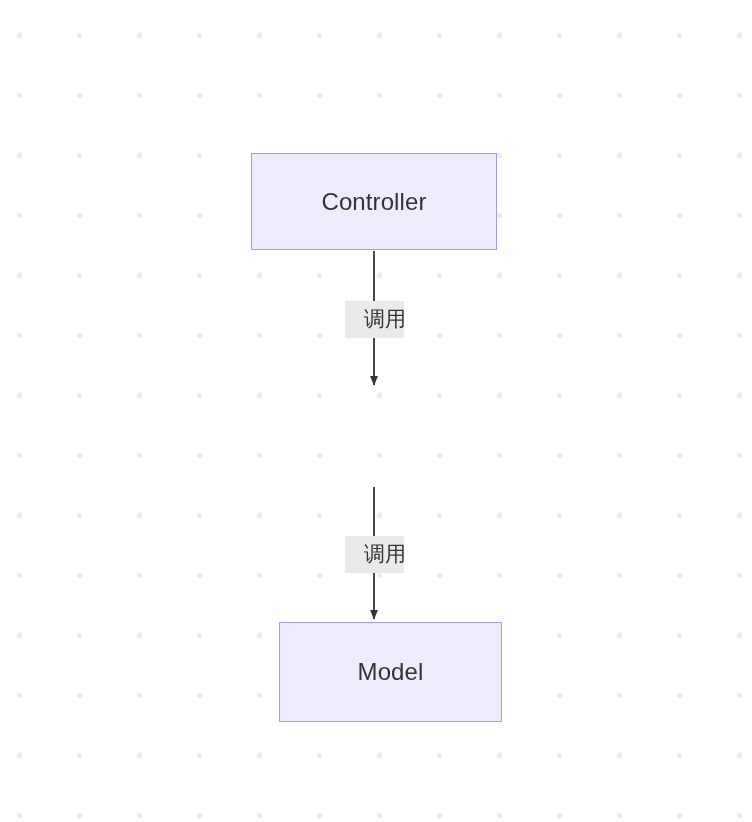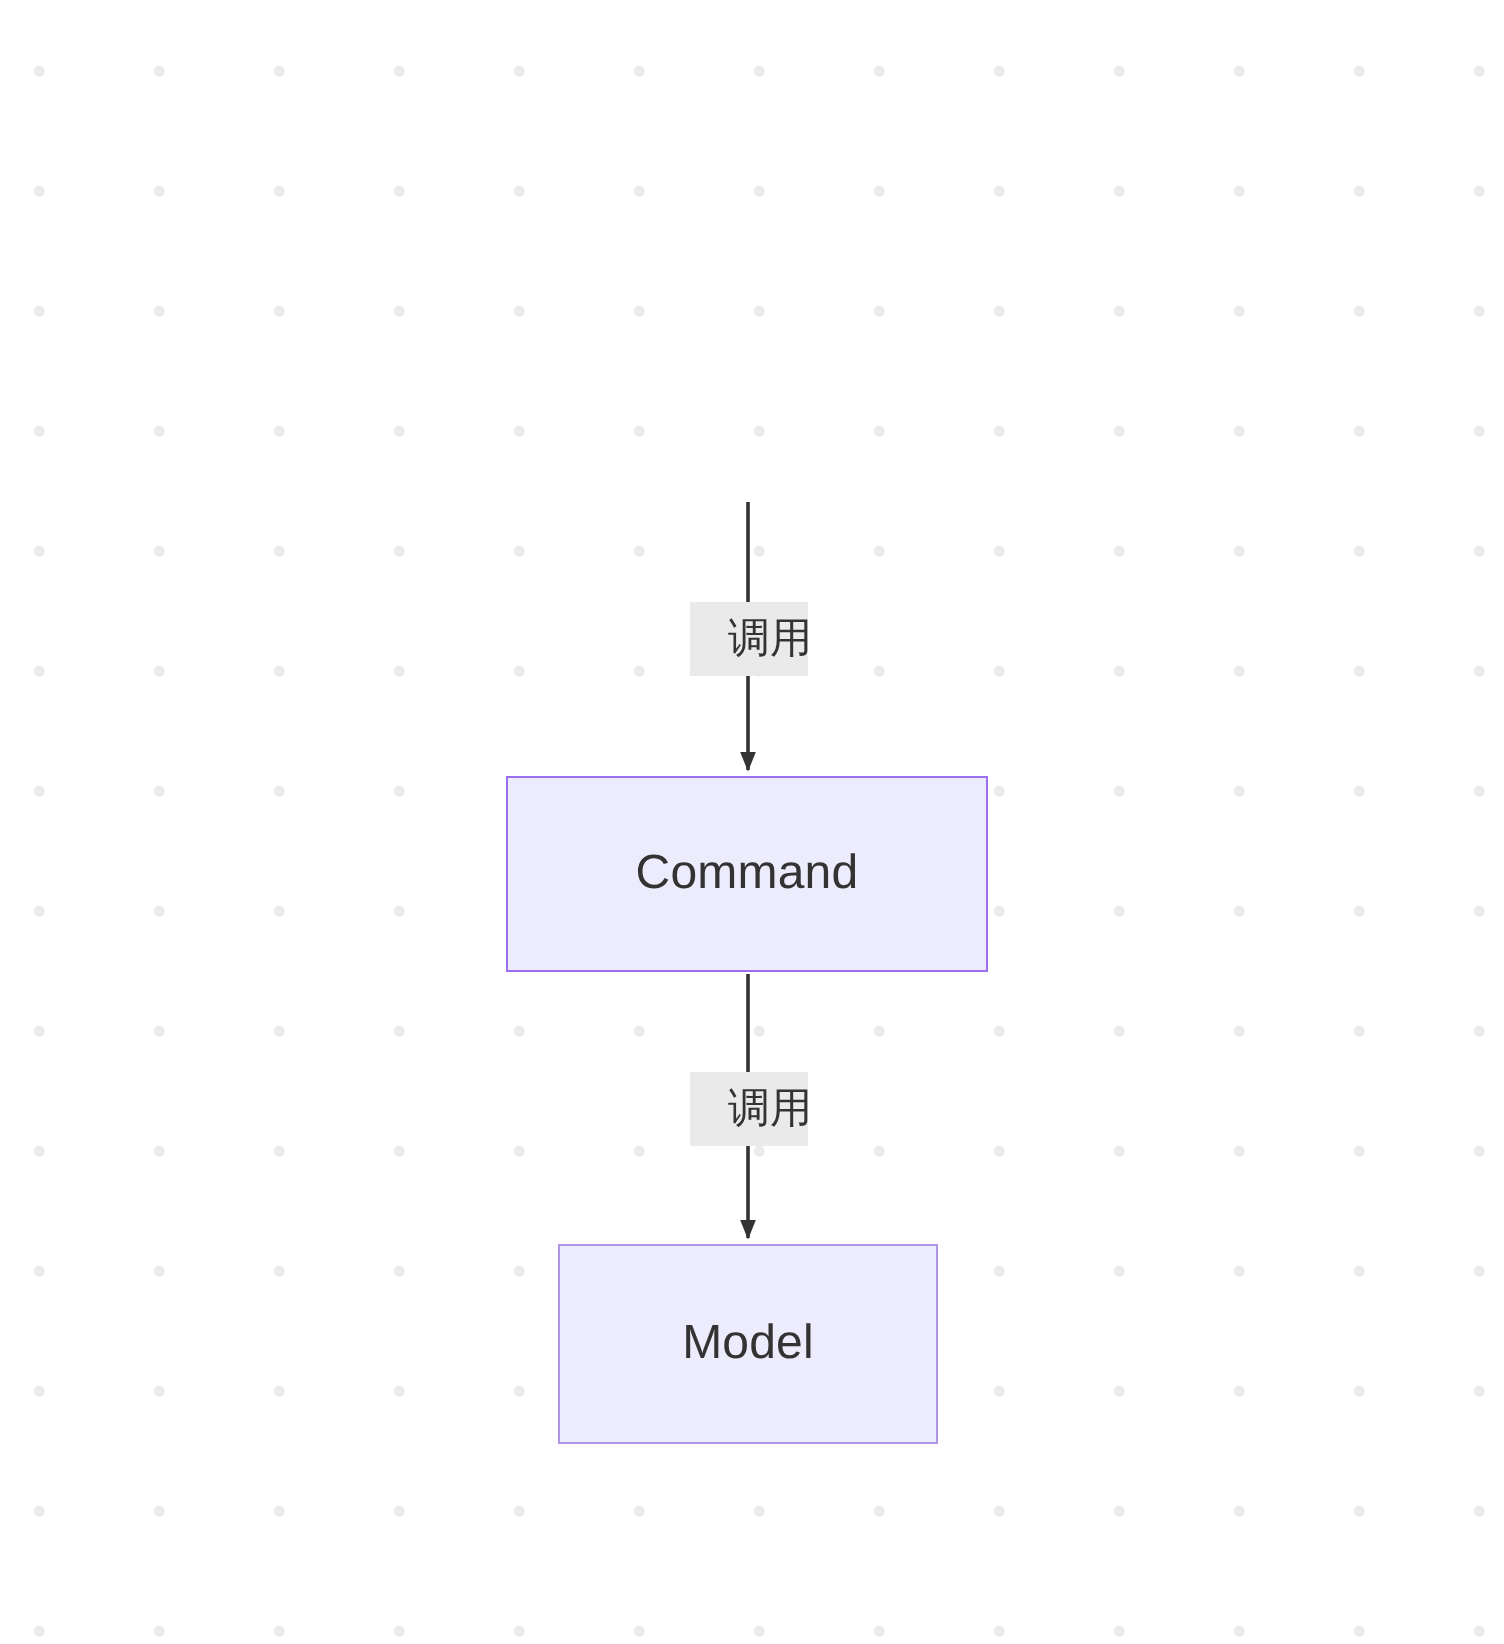--- a/index.html
+++ b/index.html
@@ -62,21 +62,21 @@
   .node-command {
     left: 253px;
     top: 388px;
     width: 241px;
     height: 98px;
     border-color: #9b6ff0;
   }
   .node-model {
     left: 279px;
     top: 622px;
-    width: 190px;
+    width: 223px;
     height: 100px;
     border-color: #b095e6;
   }
 
   
   .edge-label {
     position: absolute;
     box-sizing: border-box;
     background: #eaeaea;
     color: #333333;
@@ -112,24 +112,24 @@
       <marker id="arrowhead" markerWidth="10" markerHeight="8" refX="9.2" refY="4" orient="auto" markerUnits="userSpaceOnUse">
         <path d="M0,0 L10,4 L0,8 z" fill="#333333"></path>
       </marker>
     </defs>
 
     <line x1="374" y1="251" x2="374" y2="385" stroke="#333333" stroke-width="1.8" marker-end="url(#arrowhead)"></line>
 
     <line x1="374" y1="487" x2="374" y2="619" stroke="#333333" stroke-width="1.8" marker-end="url(#arrowhead)"></line>
   </svg>
 
+  <div class="node node-controller">
+    <span class="node-label">Controller</span>
+  </div>
 
-  <div class="node node-command">
-    <span class="node-label">Command</span>
-  </div>
 
   <div class="node node-model">
     <span class="node-label">Model</span>
   </div>
 
   <div class="edge-label edge-label-1">调用</div>
 
   <div class="edge-label edge-label-2">调用</div>
 
 </div>

